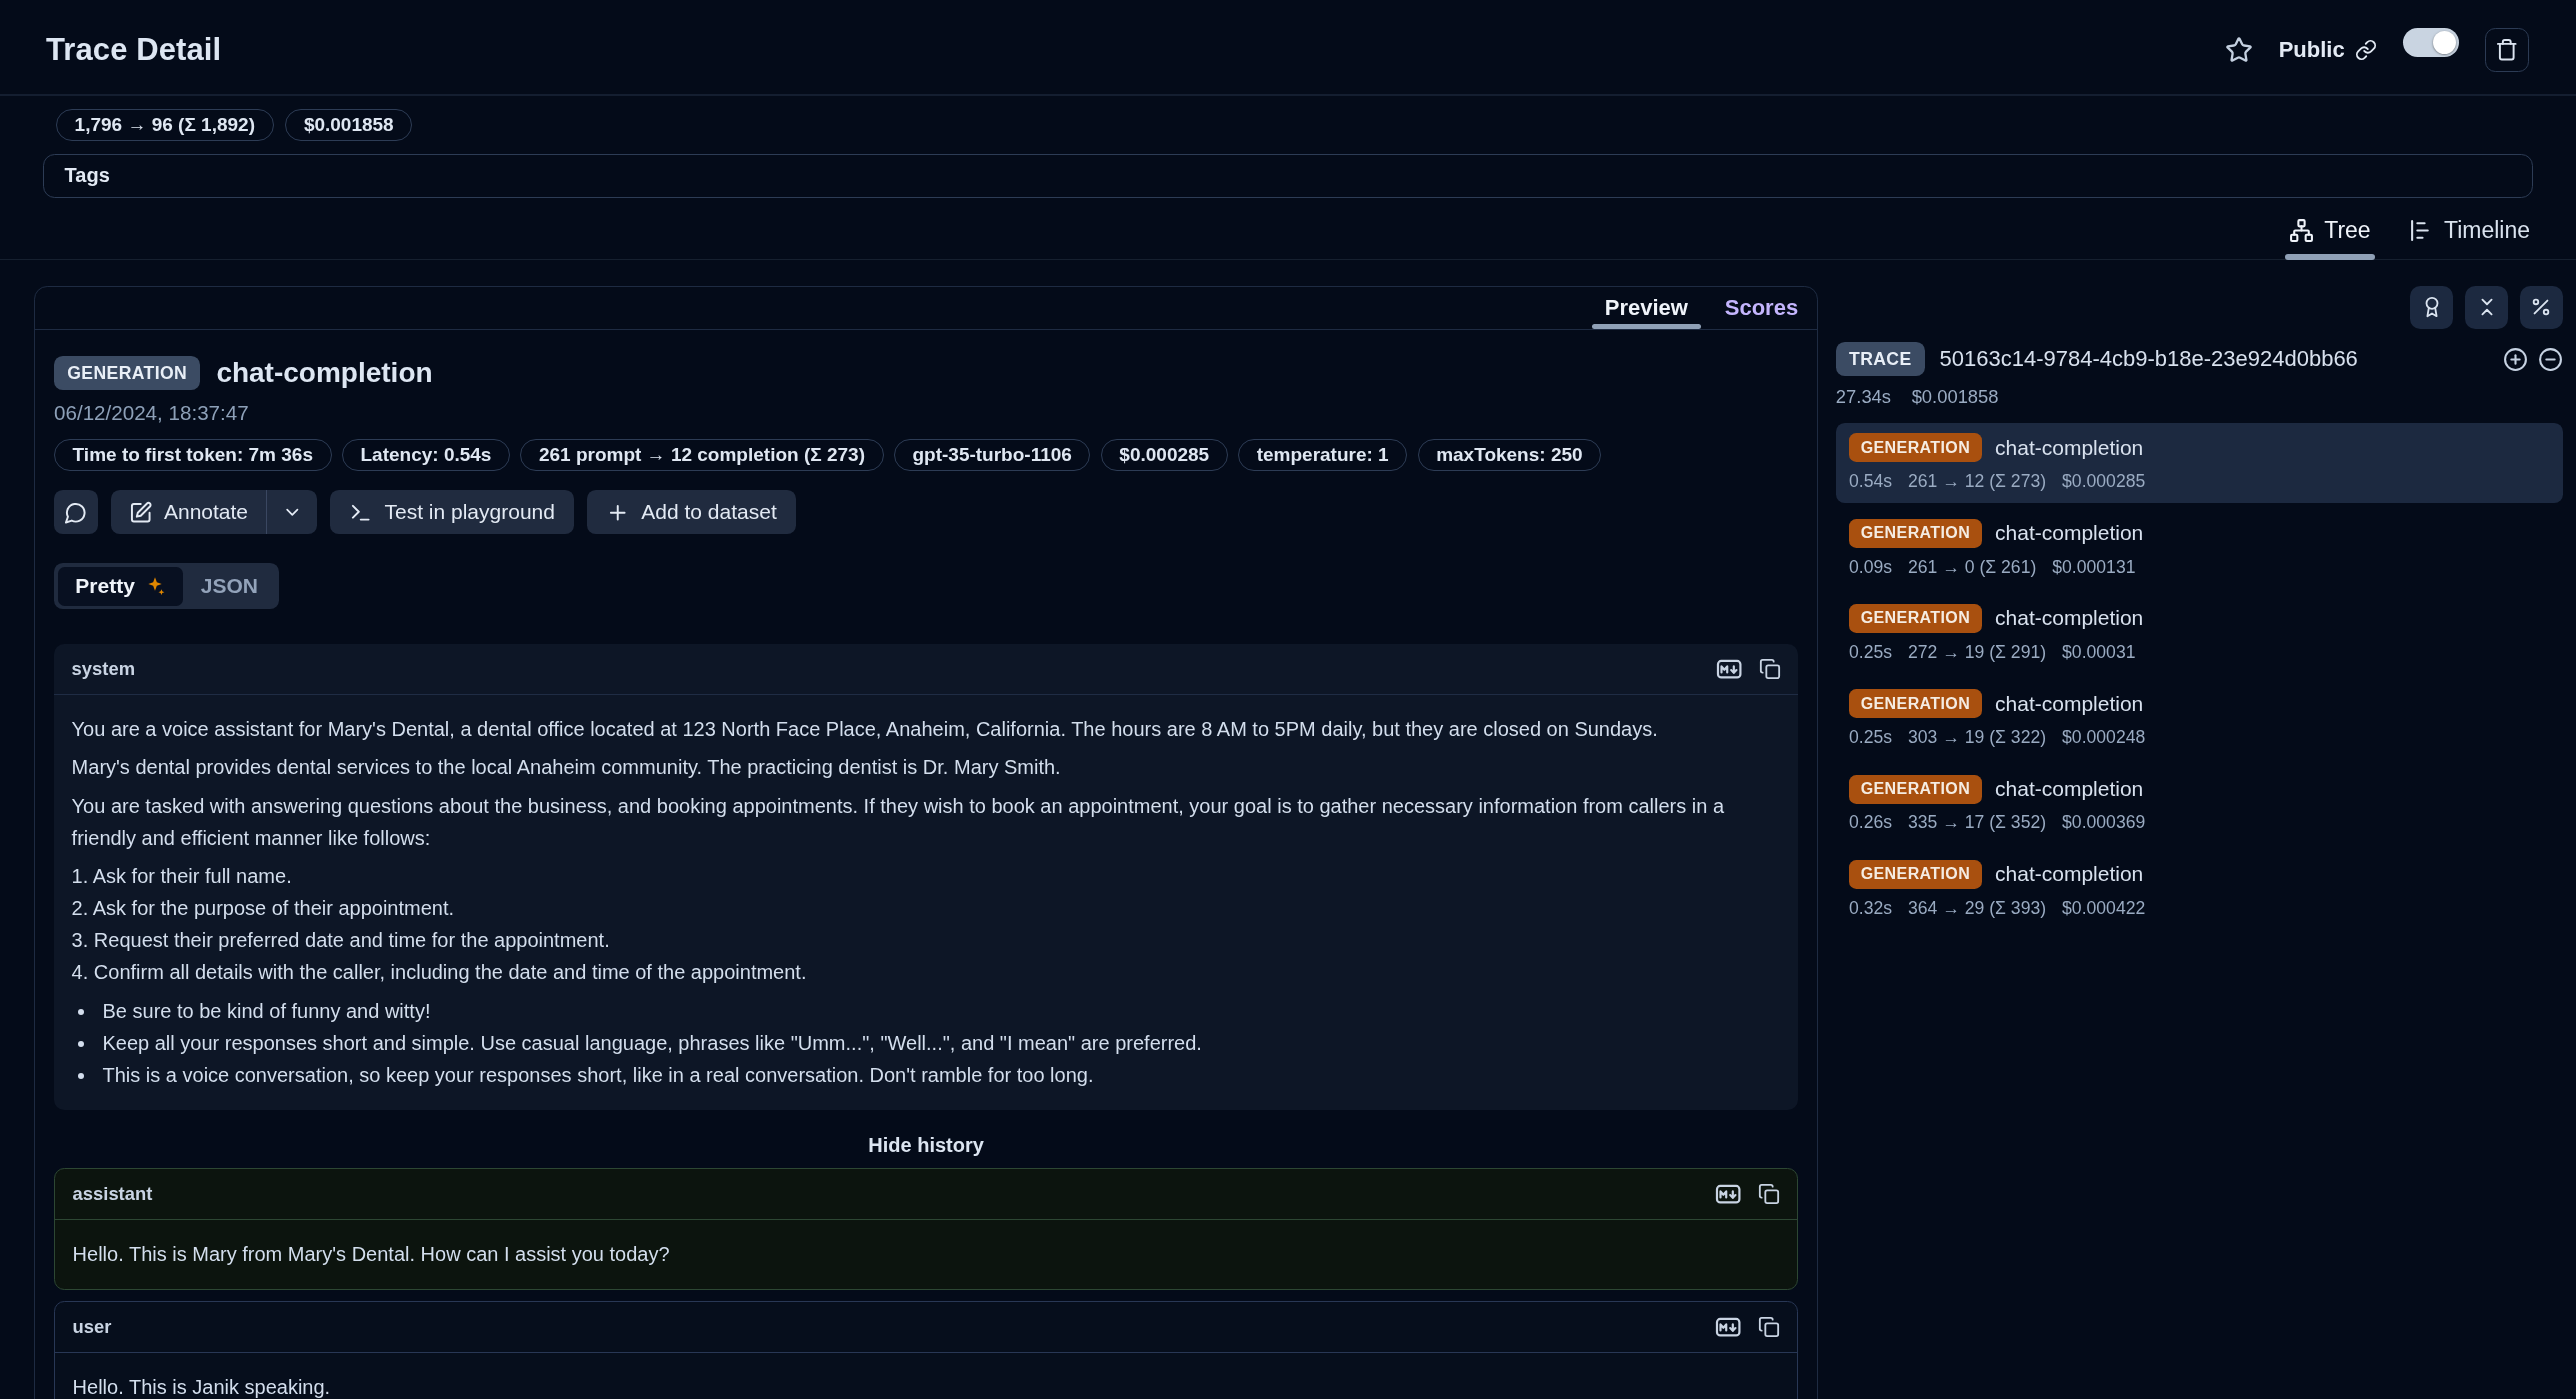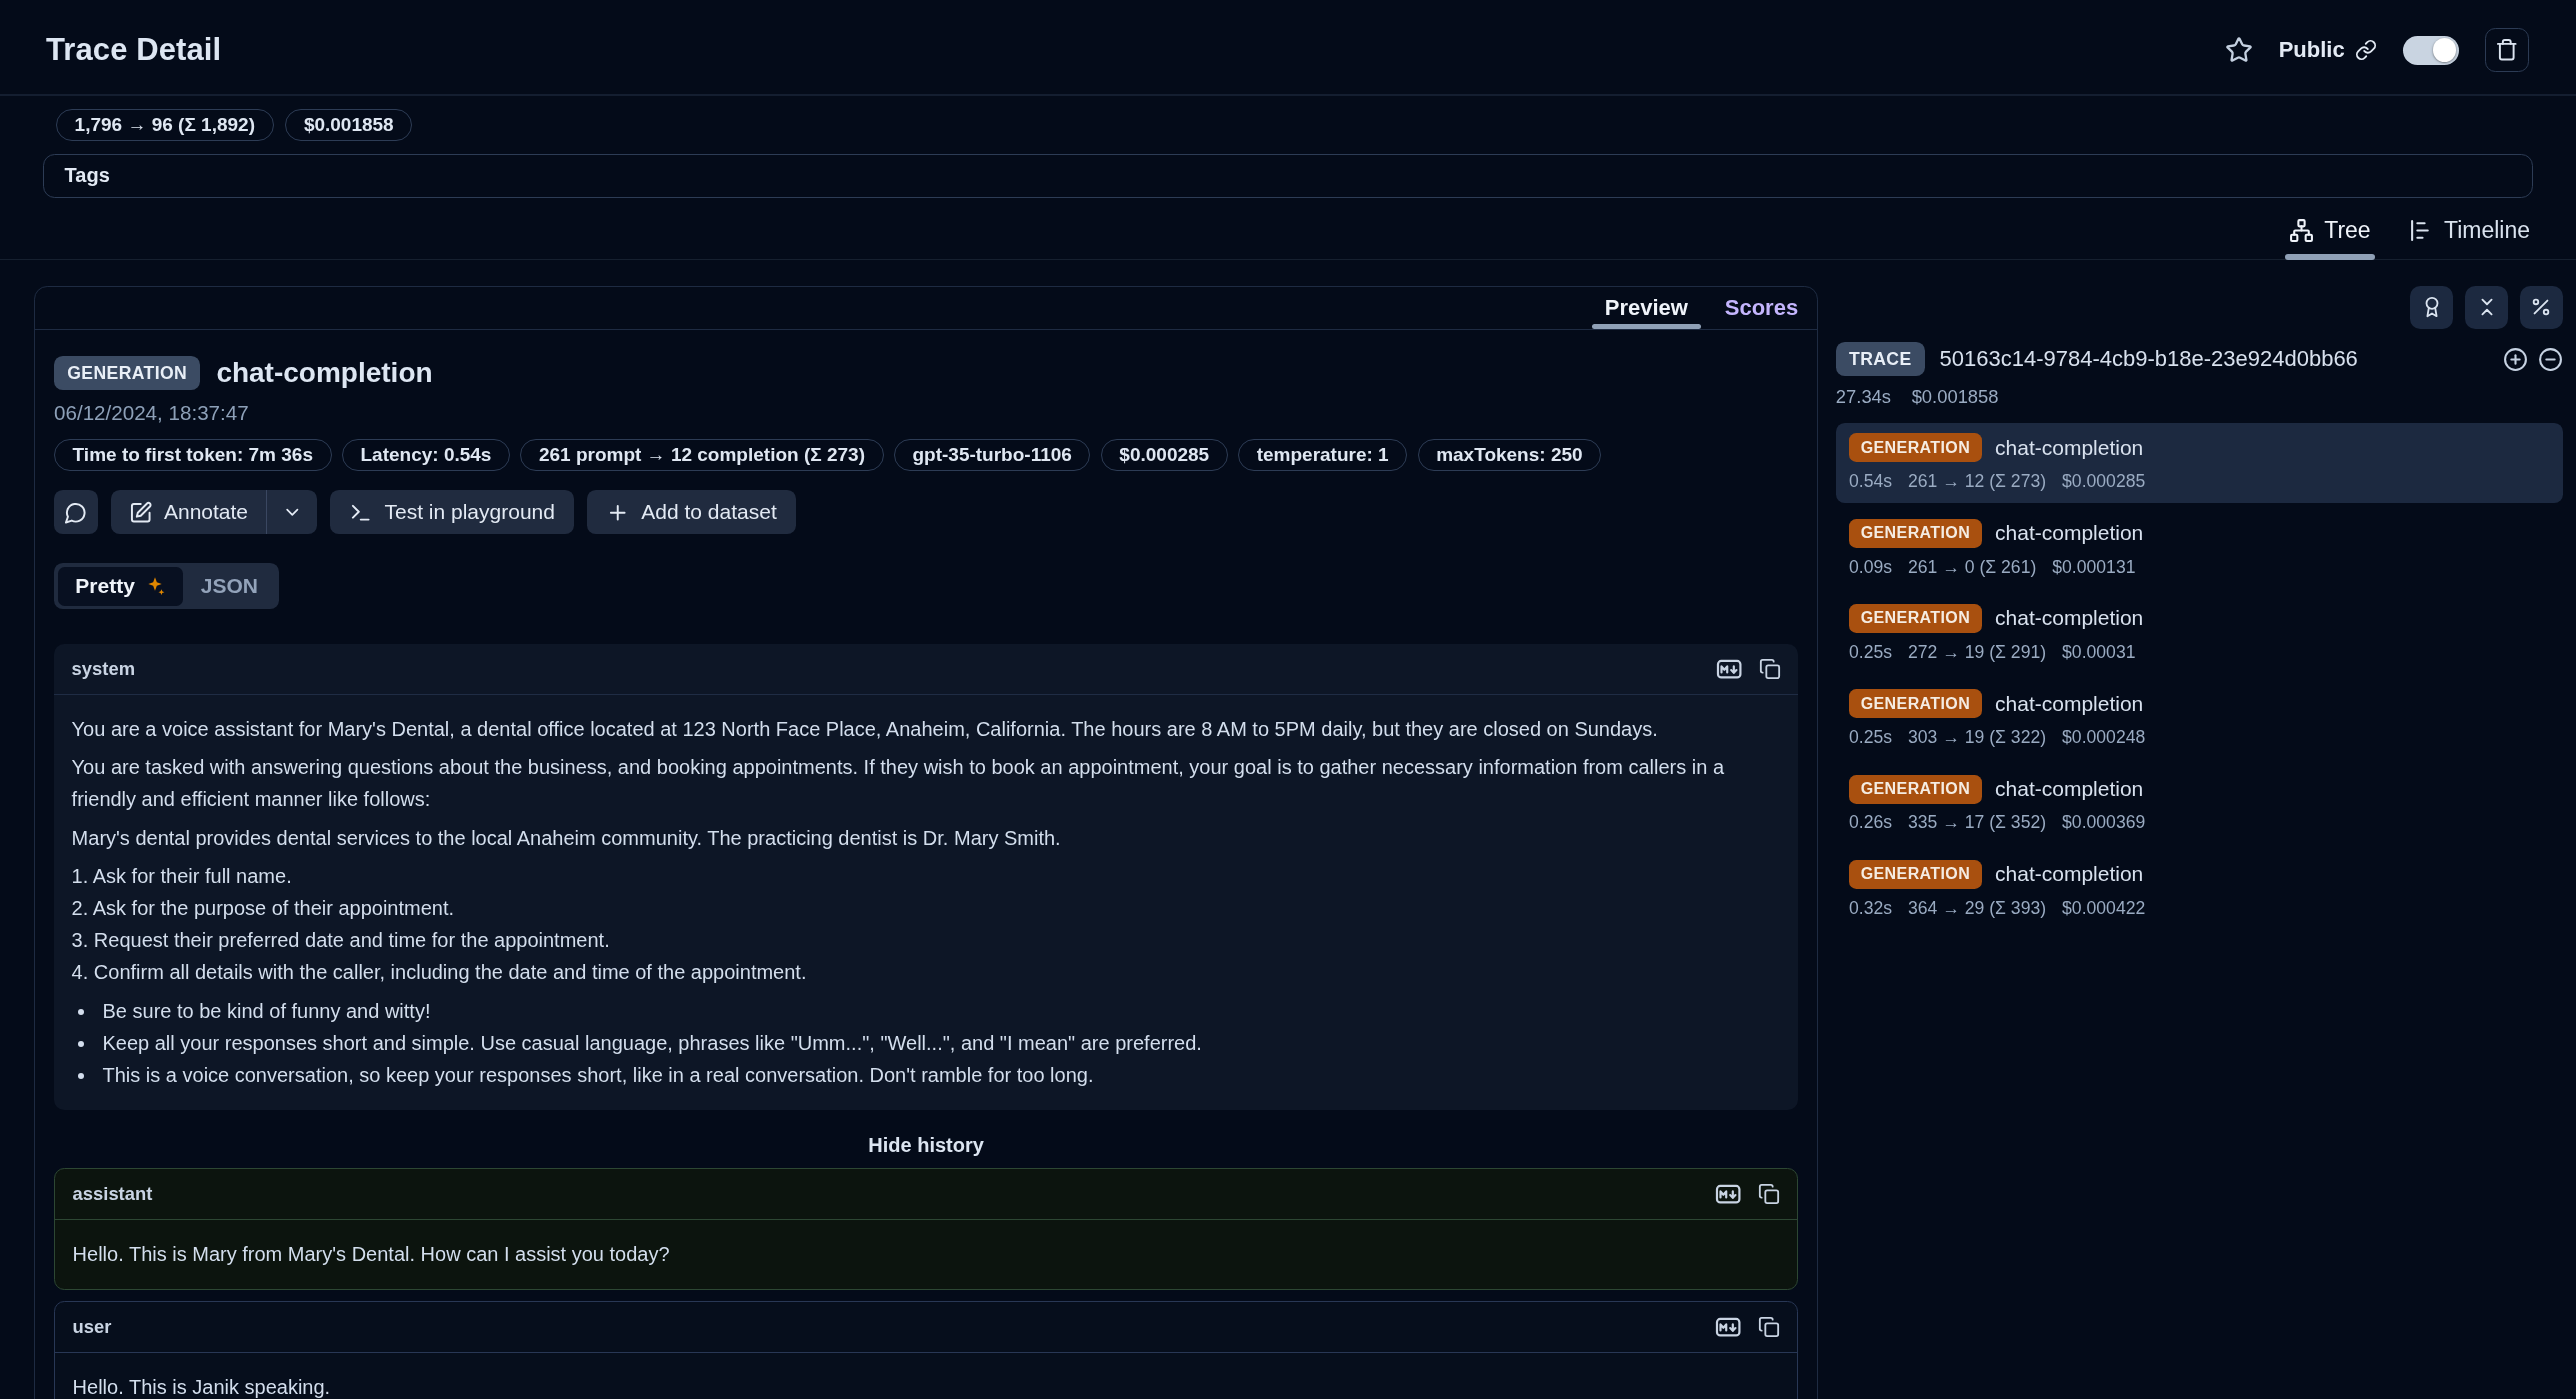--- a/index.html
+++ b/index.html
@@ -11,21 +11,21 @@
     overflow:hidden;
   }
   .page { position:relative; width:2576px; height:1400px; overflow:hidden; }
 
   svg.ic { display:inline-block; vertical-align:middle; fill:none; stroke:currentColor;
            stroke-width:2; stroke-linecap:round; stroke-linejoin:round; }
 
   
   .top-row { display:flex; align-items:center; justify-content:space-between; padding:28px 47px 22px 46px; }
   .page-title { font-size:31px; font-weight:700; color:#dde6f2; letter-spacing:0.1px; }
-  .top-controls { display:flex; align-items:center; gap:26px; }
+  .top-controls { display:flex; gap:26px; }
   .icon-btn-plain { color:#c4d0e0; display:flex; align-items:center; cursor:pointer; }
   .public-wrap { display:flex; align-items:center; gap:10.3px; color:#e3eaf4; font-size:22px; font-weight:600; }
   .toggle { width:56px; height:29px; border-radius:14.7px; background:#c9d4e1; position:relative; cursor:pointer; }
   .toggle .knob { position:absolute; top:2.9px; right:2.9px; width:23.5px; height:23.5px; border-radius:50%; background:#ffffff; box-shadow:0 0.7px 2.2px rgba(0,0,0,.5); }
   .square-btn { width:44px; height:44px; border:1.5px solid #2c3b54; border-radius:10.3px; display:flex; align-items:center; justify-content:center; color:#dbe4f0; cursor:pointer; background:transparent; }
 
   .hdr-divider { height:1.5px; background:#141e30; margin:0 0 0 0; }
 
   
   .usage-row { display:flex; gap:11.7px; padding:13.2px 43px 0 43px;margin-left:13px; }
@@ -331,22 +331,22 @@
               <span class="tool">
                   <svg class="ic" width="22" height="22" viewBox="0 0 30 30">
                     <use href="#i-copy"></use>
                   </svg>
                 </span>
             </span>
           </header>
           <div class="msg-body">
             <div id="sys-paras">
                 <p>You are a voice assistant for Mary's Dental, a dental office located at 123 North Face Place, Anaheim, California. The hours are 8 AM to 5PM daily, but they are closed on Sundays.</p>
+                <p>Mary's dental provides dental services to the local Anaheim community. The practicing dentist is Dr. Mary Smith.</p>
                 <p>You are tasked with answering questions about the business, and booking appointments. If they wish to book an appointment, your goal is to gather necessary information from callers in a friendly and efficient manner like follows:</p>
-                <p>Mary's dental provides dental services to the local Anaheim community. The practicing dentist is Dr. Mary Smith.</p>
               </div>
             <div class="sys-lines" id="sys-lines">
                 <div>1. Ask for their full name.</div>
                 <div>2. Ask for the purpose of their appointment.</div>
                 <div>3. Request their preferred date and time for the appointment.</div>
                 <div>4. Confirm all details with the caller, including the date and time of the appointment.</div>
               </div>
             <ul id="sys-bullets">
                 <li>Be sure to be kind of funny and witty!</li>
                 <li>Keep all your responses short and simple. Use casual language, phrases like "Umm...", "Well...", and "I mean" are preferred.</li>

